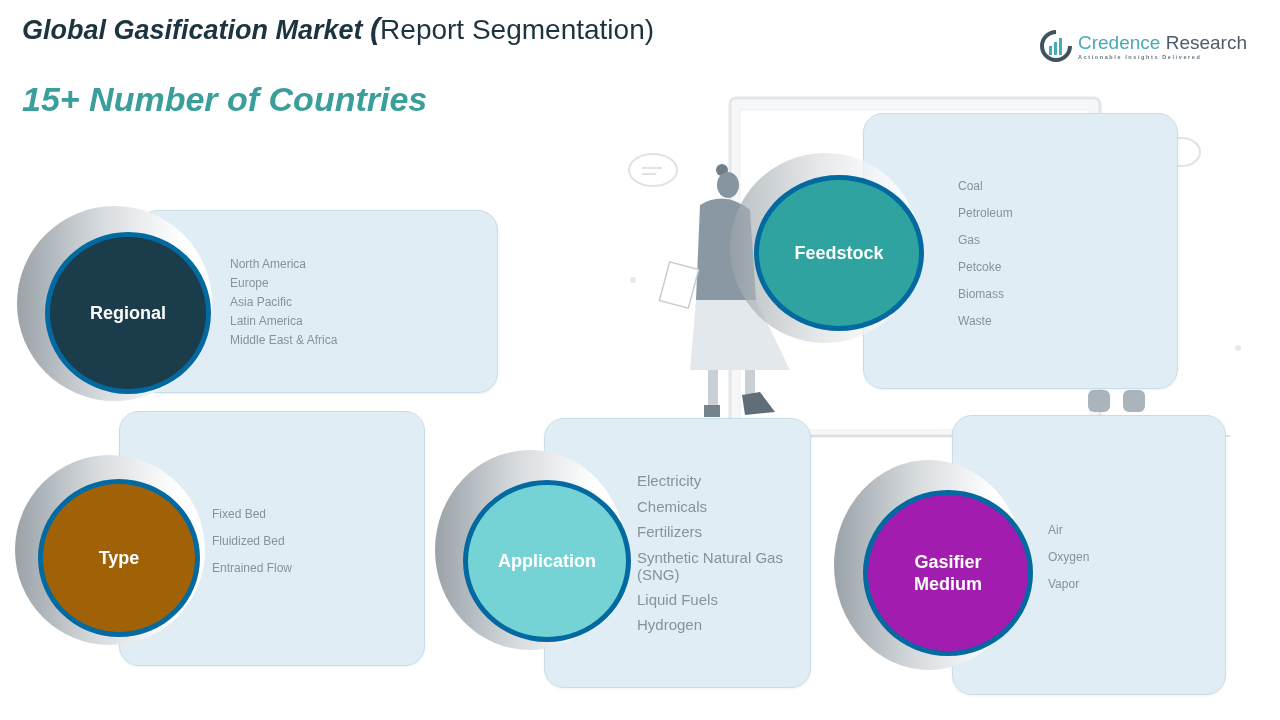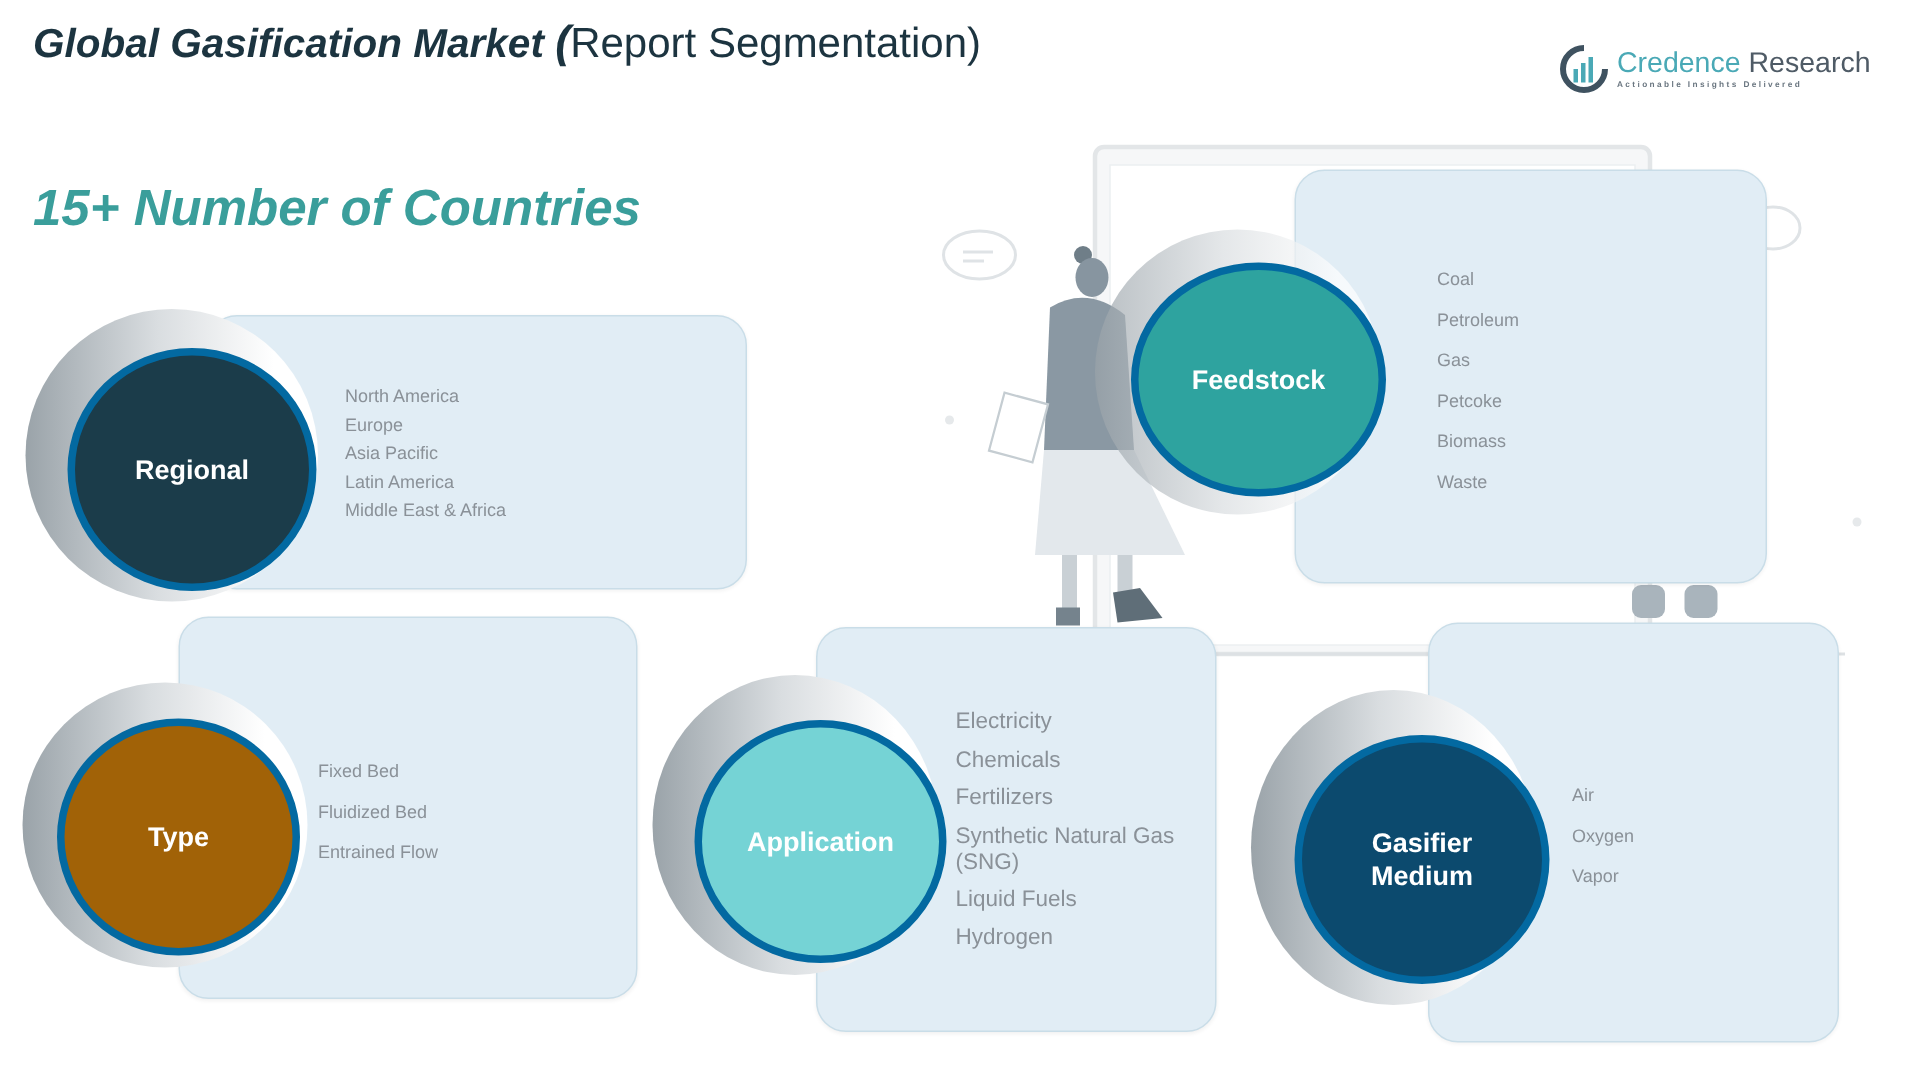--- a/index.html
+++ b/index.html
@@ -4,21 +4,21 @@
 <style>
   * { box-sizing: border-box; margin: 0; padding: 0; }
   html, body { width: 1280px; height: 720px; overflow: hidden; background: #ffffff; }
   body { position: relative; font-family: "Liberation Sans", sans-serif; }
 
   .title { position: absolute; left: 22px; top: 12px; font-size: 27px; color: #1c3440; white-space: nowrap; }
   .title .main { font-weight: bold; font-style: italic; }
   .title .paren { font-weight: bold; font-style: italic; font-size: 30px; }
   .title .sub { font-weight: normal; font-size: 28px; }
 
-  .subtitle { position: absolute; left: 22px; top: 78px; font-size: 34px; font-weight: bold; font-style: italic; color: #3a9e9b; line-height: 42px; margin-top: 40px; }
+  .subtitle { position: absolute; left: 22px; top: 78px; font-size: 34px; font-weight: bold; font-style: italic; color: #3a9e9b; line-height: 42px; }
 
   .logo { position: absolute; left: 1040px; top: 30px; display: flex; align-items: center; gap: 6px; }
   .logo-icon { width: 32px; height: 32px; }
   .logo-text { display: flex; flex-direction: column; }
   .logo-name { font-size: 19px; line-height: 22px; white-space: nowrap; }
   .logo-name .a { color: #4aa9b6; }
   .logo-name .b { color: #4f5b66; }
   .logo-tag { font-size: 5.5px; letter-spacing: 1.6px; color: #6a7680; white-space: nowrap; font-weight: bold; }
 
   
@@ -130,21 +130,21 @@
   <li>Electricity</li>
   <li>Chemicals</li>
   <li>Fertilizers</li>
   <li style="white-space:normal; width:165px; line-height:17px; margin:4px 0 4px;">Synthetic Natural Gas (SNG)</li>
   <li>Liquid Fuels</li>
   <li>Hydrogen</li>
 </ul>
 
 <div class="panel" style="left:952px; top:415px; width:274px; height:280px;"></div>
 <div class="ring" style="left:834px; top:460px; width:190px; height:210px;"></div>
-<div class="circle" style="left:863px; top:490px; width:170px; height:166px; background:#0c4a6e; flex-direction:column;">
+<div class="circle" style="left:863px; top:490px; width:170px; height:166px; background:#a21caf; flex-direction:column;">
   <span>Gasifier</span>
   <span>Medium</span>
 </div>
 <ul class="items" style="left:1048px; top:517px; line-height:27px;">
   <li>Air</li>
   <li>Oxygen</li>
   <li>Vapor</li>
 </ul>
 
 </body></html>

